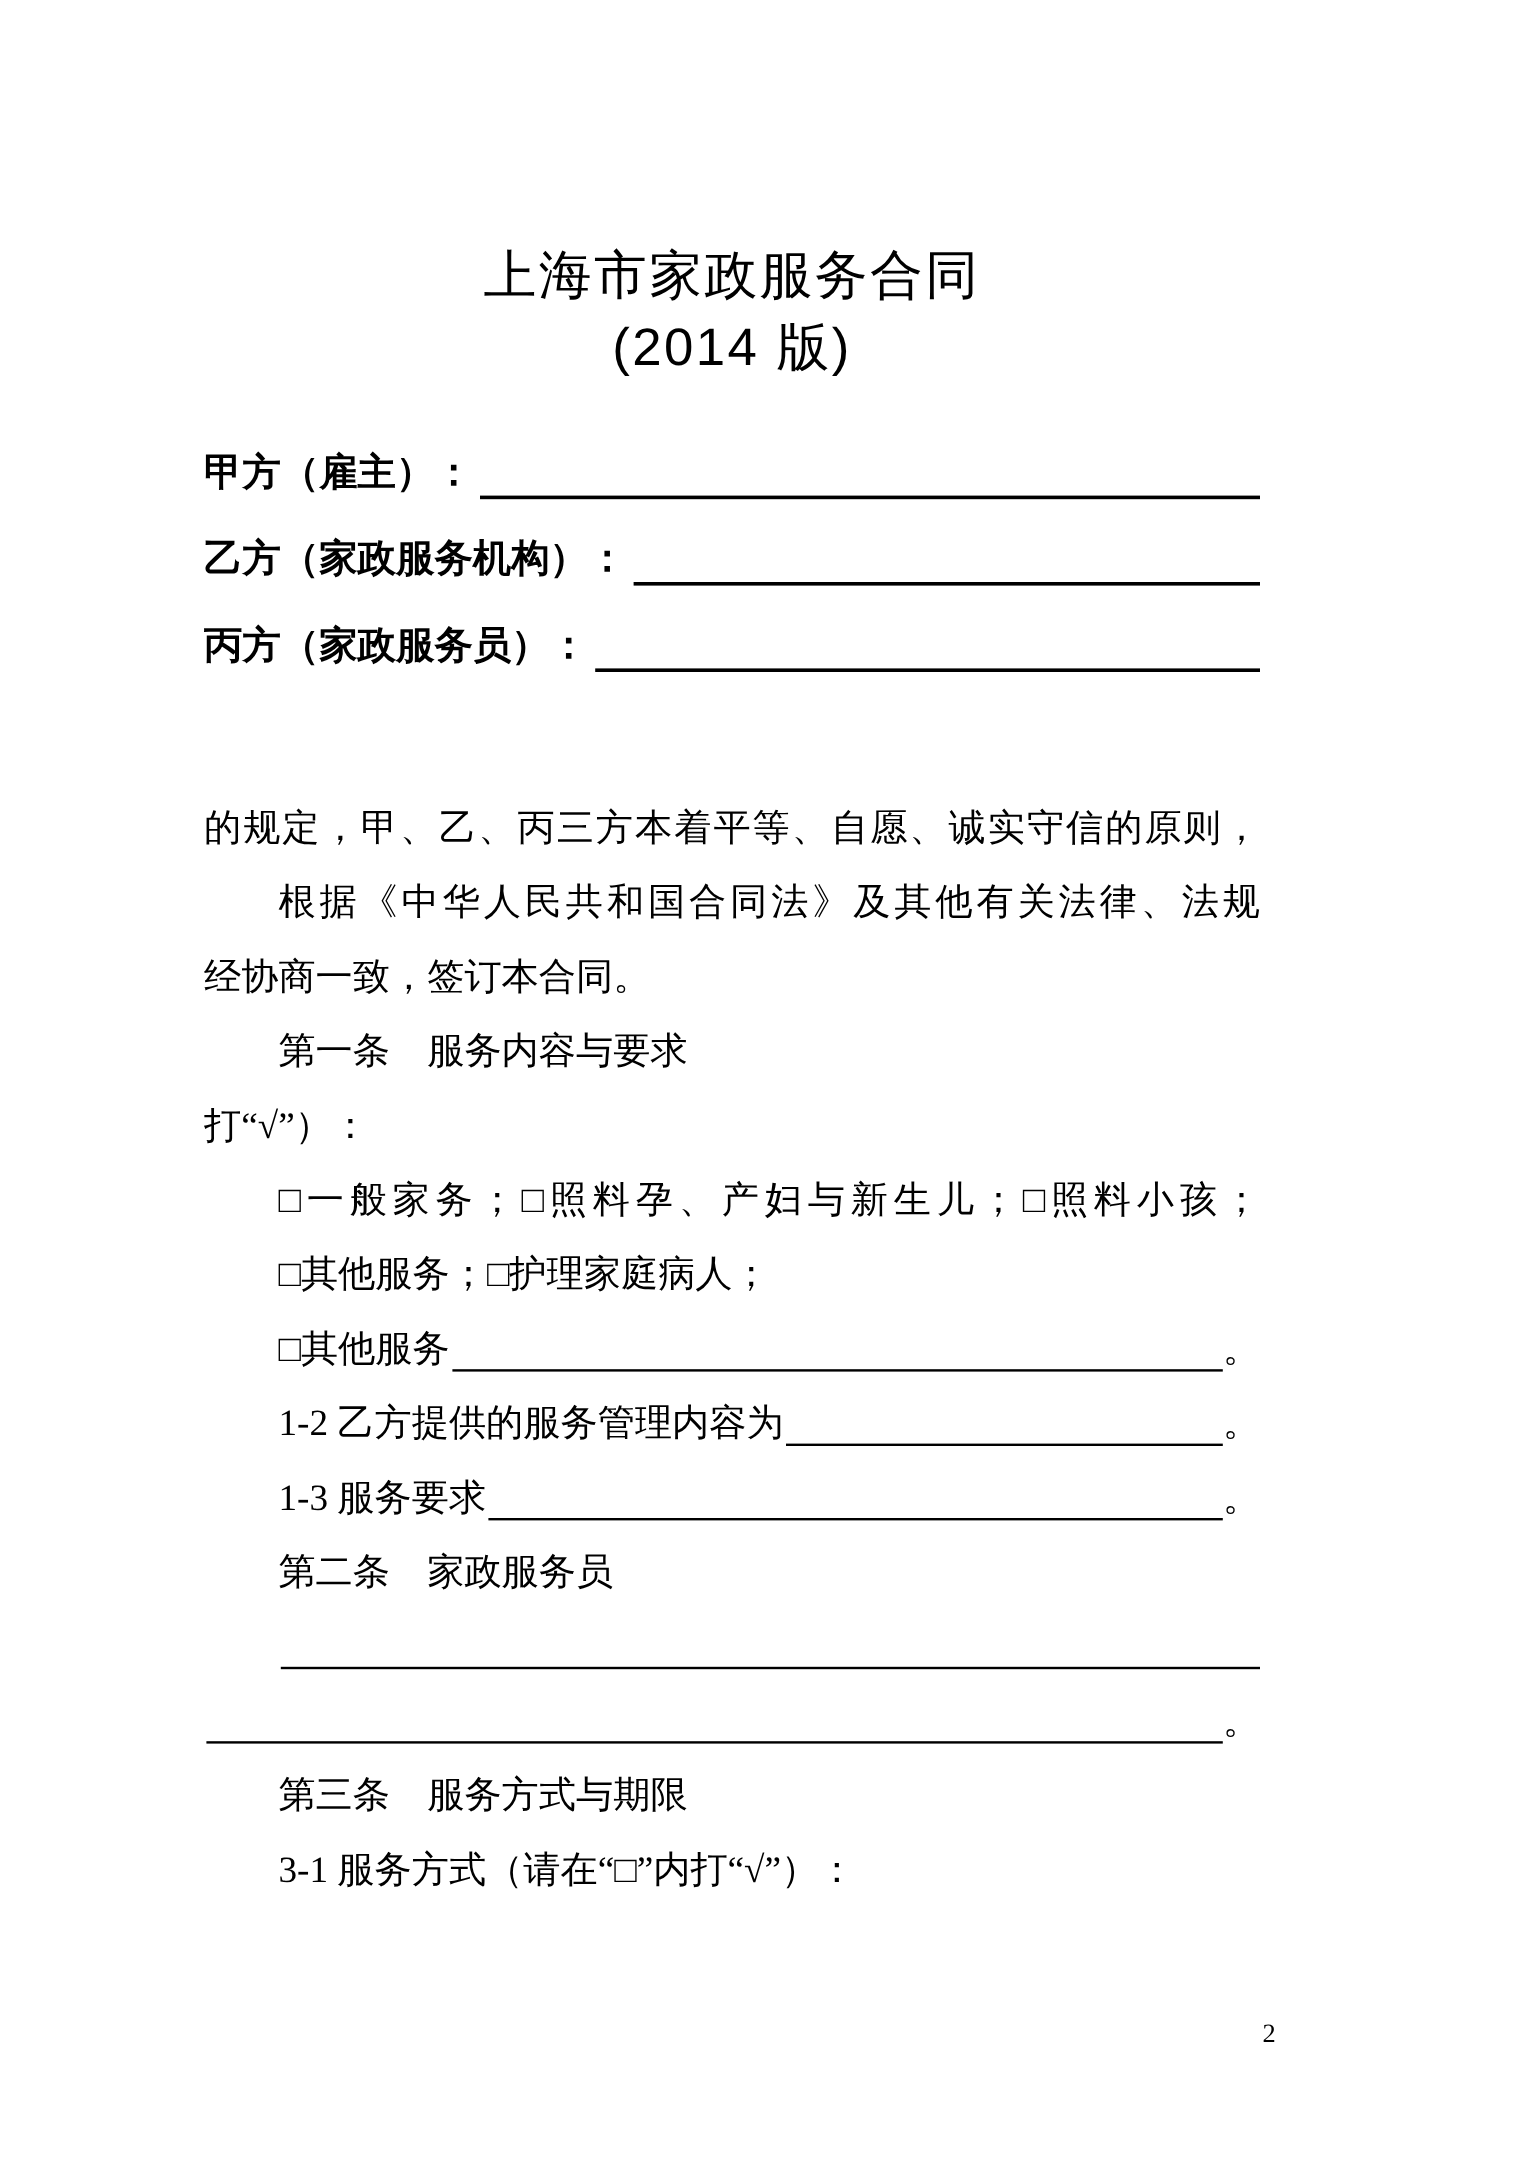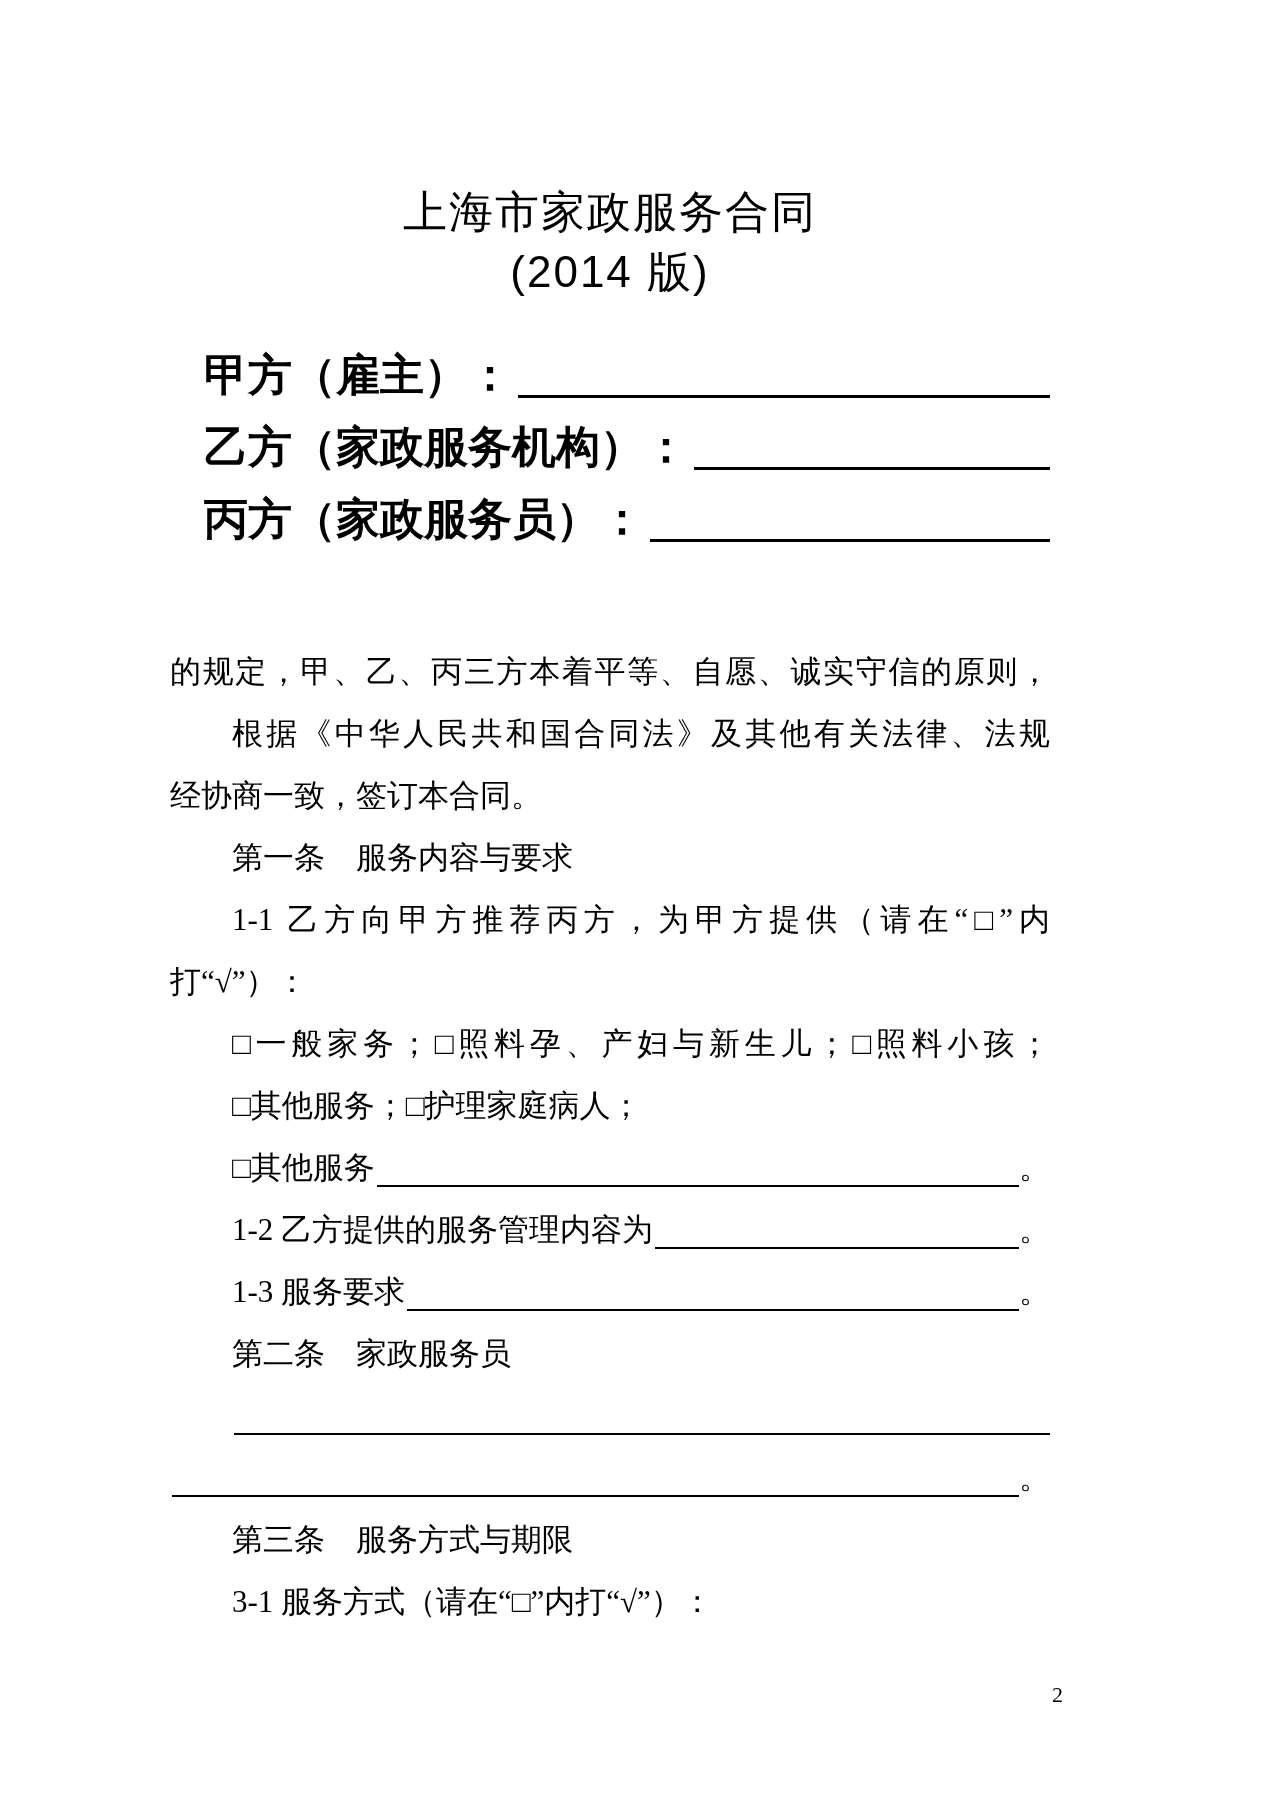--- a/index.html
+++ b/index.html
@@ -7,40 +7,39 @@
     width:1280px; height:1810px;
     background:#ffffff;
     position:relative;
     margin:0 auto;
     color:#000;
     font-family:"Liberation Serif","DejaVu Serif",serif;
     overflow:hidden;
   }
   .content {
     position:absolute;
-    left:170px; top:0;
+    left:170px; top:18px;
     width:880px;
   }
   
   .doc-title {
     margin-top:182px;
     text-align:center;
     font-family:"Liberation Sans","DejaVu Sans",sans-serif;
     font-weight:500;
     font-size:44px;
     line-height:60px;
     letter-spacing:2px;
   }
   
   .parties {
     margin-top:37px;
     font-family:"Liberation Sans","DejaVu Sans",sans-serif;
     font-weight:700;
-    font-size:44px;
-    margin-left:34px;
+    font-size:32px;
   }
   .party-line {
     display:flex;
     height:72px;
     line-height:72px;
     position:relative;
   }
   .party-line .label { white-space:nowrap; }
   .fill { flex:1 1 auto; position:relative; }
   .party-line .fill::after {
@@ -112,21 +111,20 @@
     </div>
 
     <div class="body-text">
 
       <div class="bline just">的规定，甲、乙、丙三方本着平等、自愿、诚实守信的原则，</div>
       <div class="bline ind just">根据《中华人民共和国合同法》及其他有关法律、法规</div>
       <div class="bline">经协商一致，签订本合同。</div>
 
       <div class="bline ind heading">第一条　服务内容与要求</div>
 
-      <div class="bline ind just">1-1 乙方向甲方推荐丙方，为甲方提供（请在“□”内</div>
       <div class="bline">打“√”）：</div>
 
       <div class="bline ind just"><span class="checkbox">□</span><span>一般家务；</span><span class="checkbox">□</span><span>照料孕、产妇与新生儿；</span><span class="checkbox">□</span><span>照料小孩；</span></div>
 
       <div class="bline ind"><span class="checkbox">□</span><span>其他服务；</span><span class="checkbox">□</span><span>护理家庭病人；</span></div>
 
       <div class="bline flexline">
         <span class="sp"></span>
         <span class="txt checkbox">□</span>
         <span class="txt">其他服务</span>

